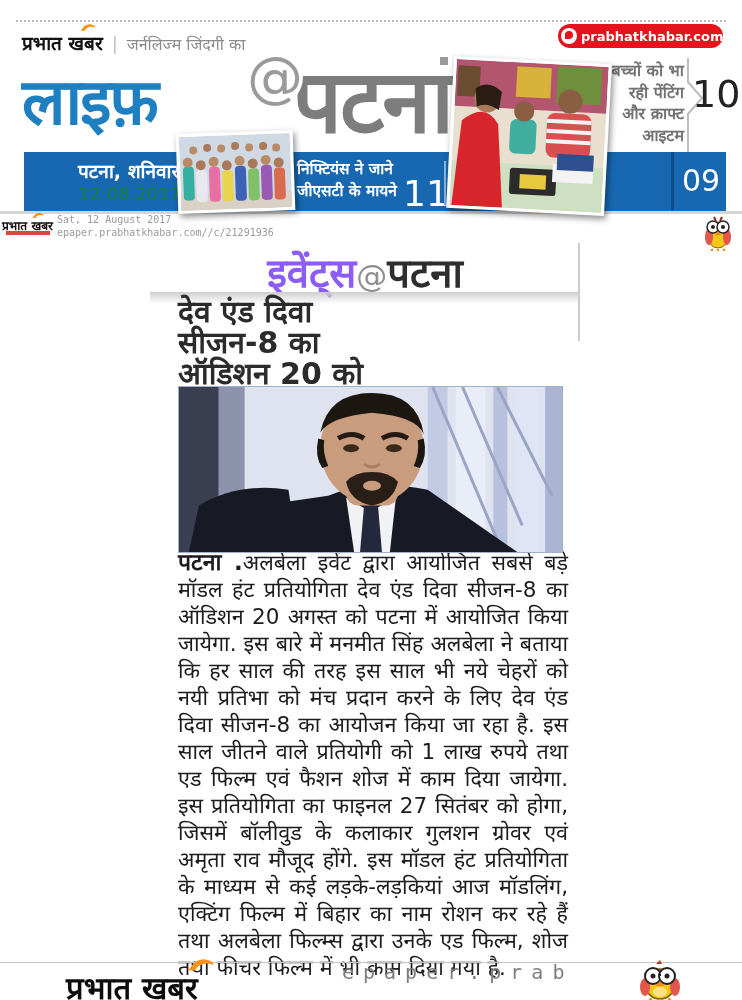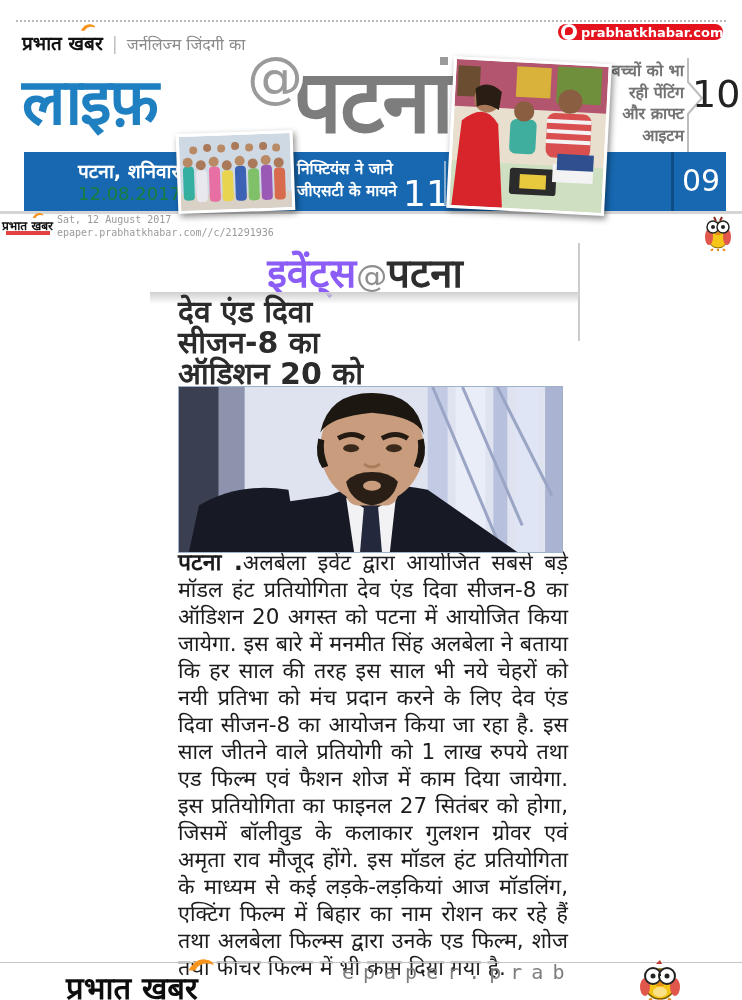--- a/index.html
+++ b/index.html
@@ -7,21 +7,21 @@
   #page {
     position:relative; width:742px; height:1000px; margin:0 auto;
     background:#ffffff; overflow:hidden;
     font-family:"DejaVu Sans", sans-serif; color:#222;
   }
   .abs { position:absolute; }
 
   
   .dotline { left:16px; top:20px; width:710px; height:0; border-top:2px dotted #b9b9b9; }
   .pill {
-    left:558px; top:24px; width:165px; height:16px; background:#e5131e;
+    left:558px; top:24px; width:165px; height:24px; background:#e5131e;
     border-radius:12px; display:flex; align-items:center; padding:0 8px 0 3px;
     color:#fff; font-size:13px; font-weight:bold; gap:4px;
   }
   .pill .dot { width:16px; height:16px; border-radius:50%; background:#fff; position:relative; flex:0 0 16px;}
   .pill .dot::after { content:""; position:absolute; left:4px; top:3px; width:8px; height:8px; border-radius:50% 50% 50% 0; background:#e5131e; }
   .brandrow { left:22px; top:30px; display:flex; align-items:baseline; gap:9px; }
   .brand { font-weight:bold; font-size:19px; color:#111; position:relative; white-space:nowrap; }
   .flame { position:absolute; width:16px; height:9px; }
   .sep { color:#c0c0c0; font-size:18px; }
   .tagline { color:#8b8b8b; font-size:16px; white-space:nowrap; }

